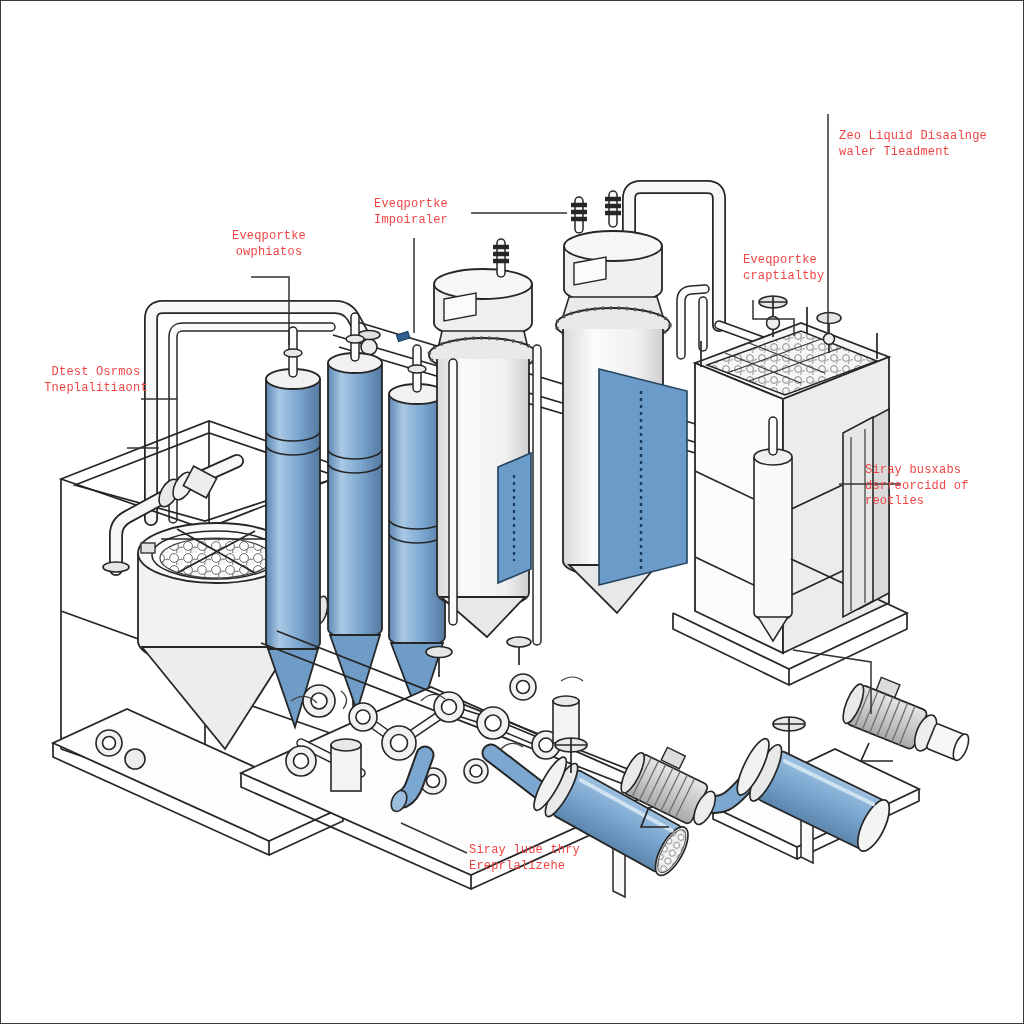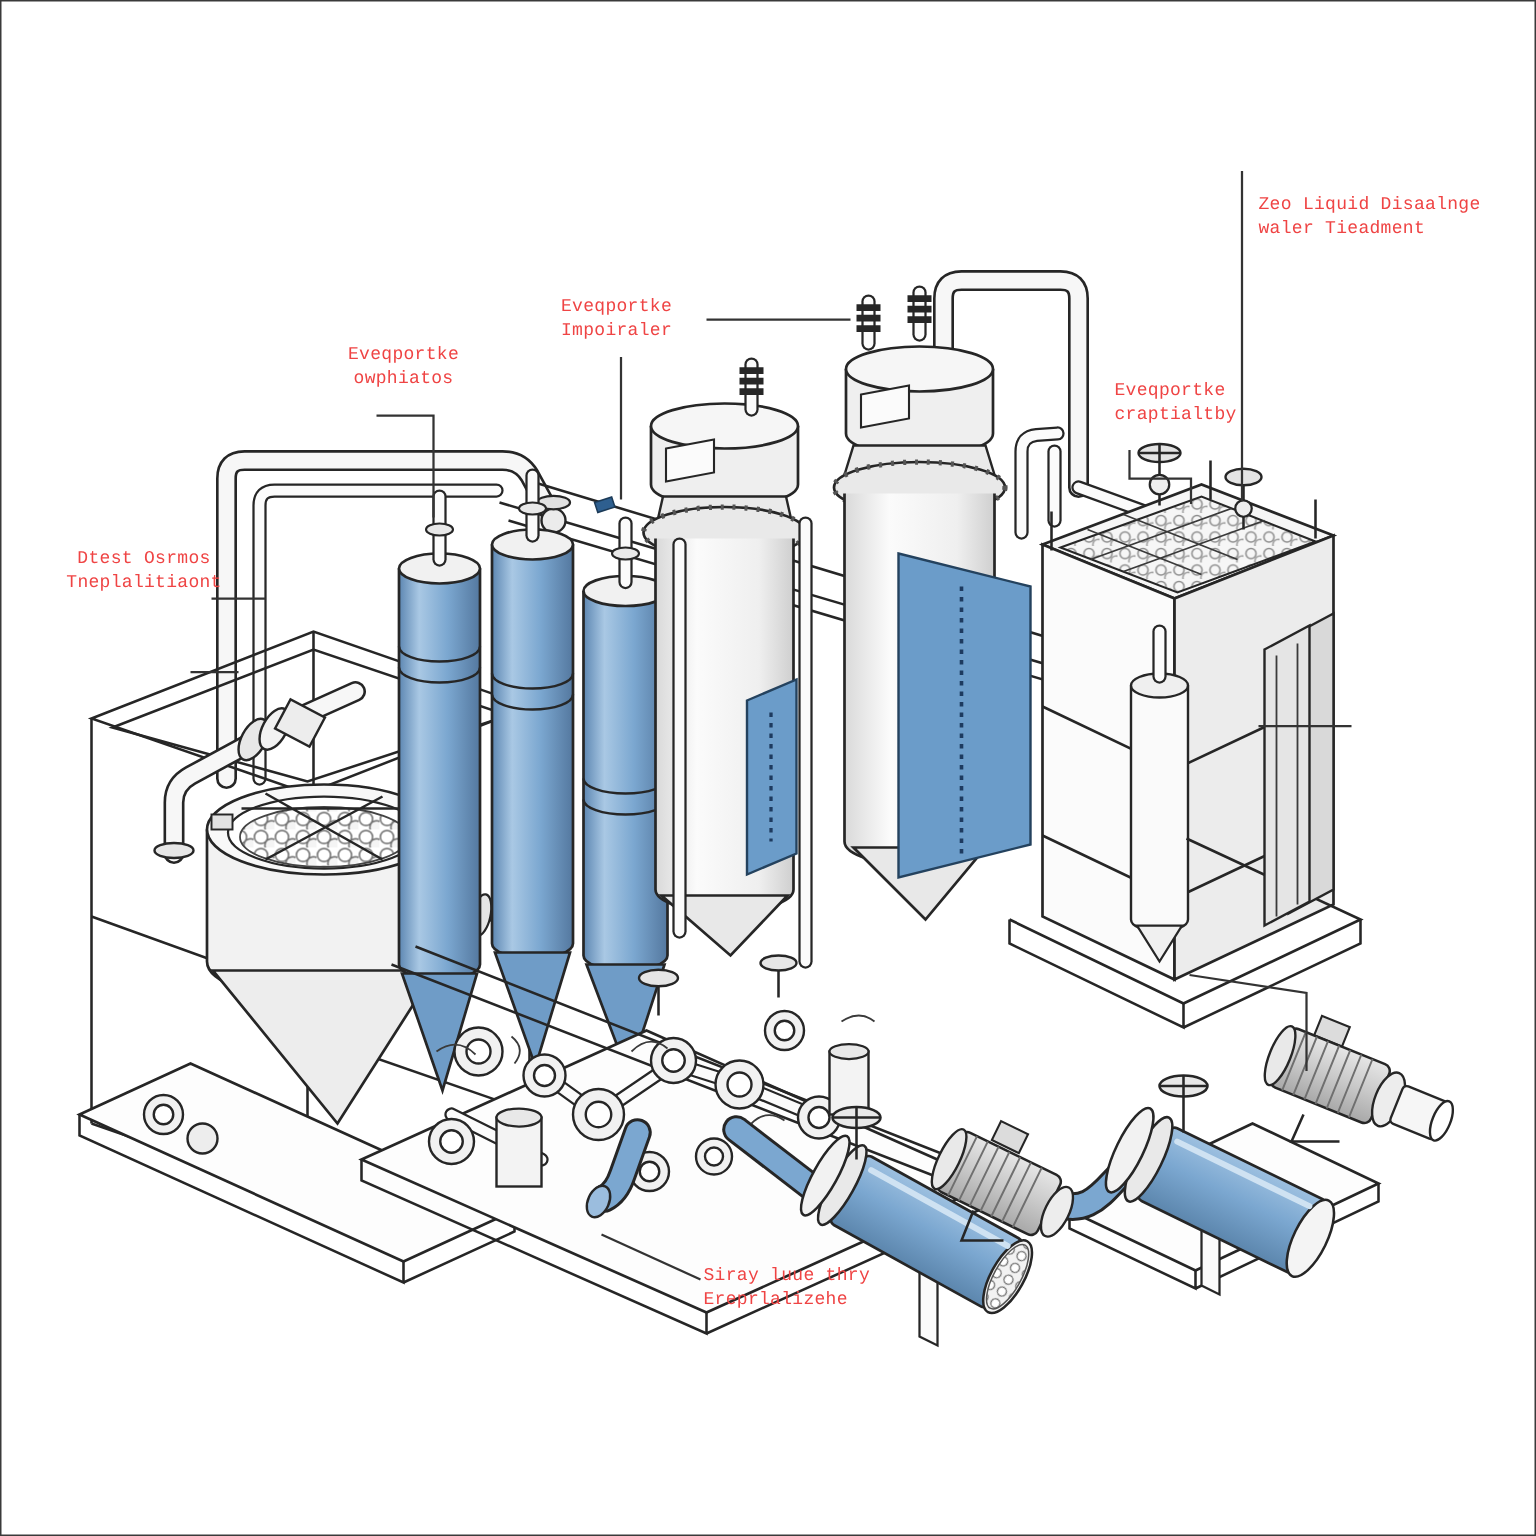--- a/index.html
+++ b/index.html
@@ -374,16 +374,19 @@
   <div class="lbl" style="left:838px;top:128px;width:176px;">Zeo Liquid Disaalnge
 waler Tieadment</div>
 
   <div class="lbl" style="left:742px;top:252px;width:130px;">Eveqportke
 craptialtby</div>
 
   <div class="lbl c" style="left:22px;top:364px;width:146px;">Dtest Osrmos
 Tneplalitiaont</div>
 
 
+  <div class="lbl" style="left:864px;top:462px;width:150px;">Siray busxabs
+dsrreorcidd of
+reotlies</div>
 
   <div class="lbl" style="left:468px;top:842px;width:160px;">Siray luue thry
 Ereprlalizehe</div>
 </div>
 
 </body></html>

